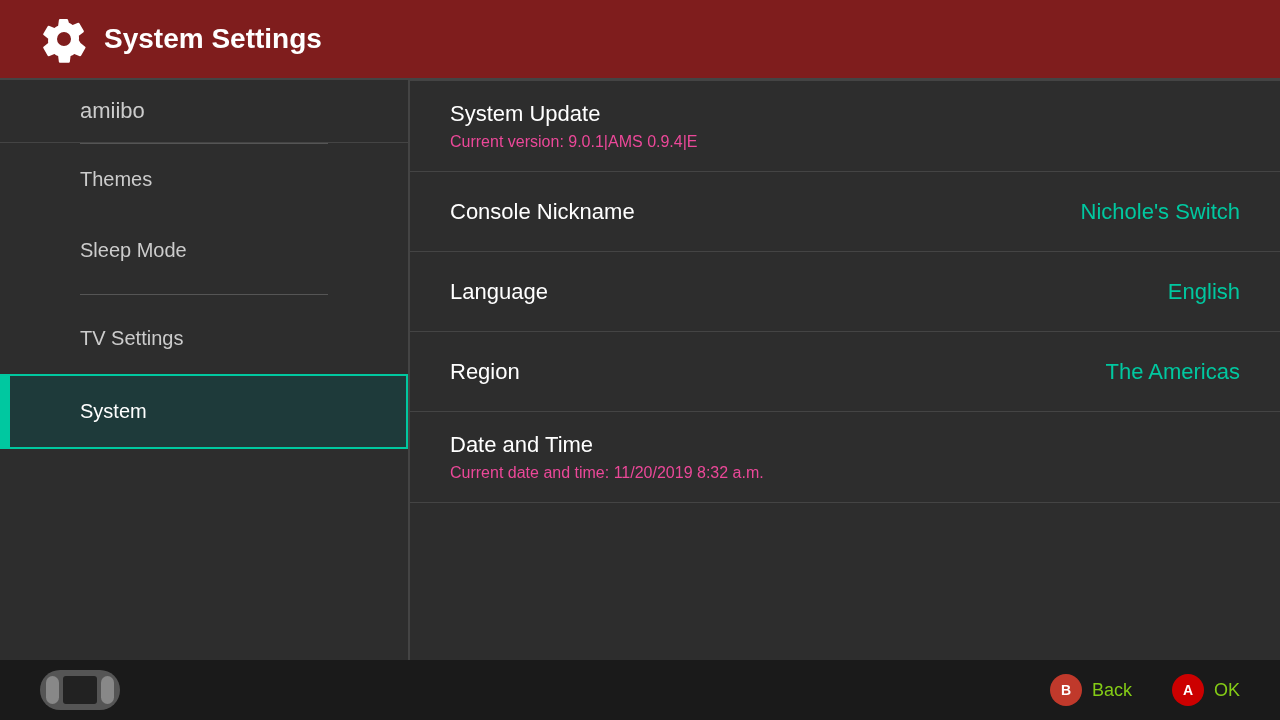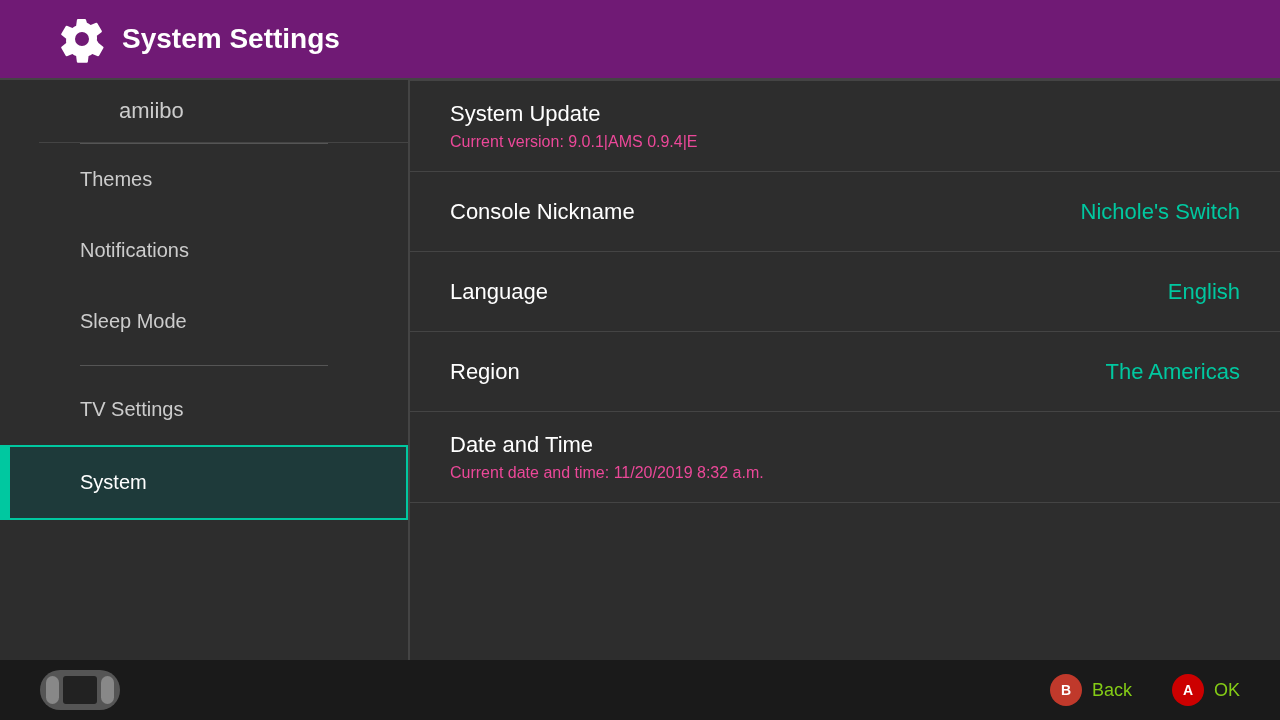--- a/index.html
+++ b/index.html
@@ -9,25 +9,25 @@
       height: 720px;
       background: #2d2d2d;
       font-family: 'Arial', sans-serif;
       color: #ffffff;
       overflow: hidden;
       position: relative;
     }
 
     
     .header {
-      background: #701a75;
+      background: #7f1d1d;
       height: 80px;
       display: flex;
       align-items: center;
-      padding: 0 58px;
+      padding: 0 40px;
       border-bottom: 2px solid #444;
     }
 
     .header-icon {
       width: 48px;
       height: 48px;
       margin-right: 16px;
       fill: #ffffff;
     }
 
@@ -50,21 +50,20 @@
       border-right: 2px solid #444;
       padding: 0;
       overflow: hidden;
     }
 
     .sidebar-item-amiibo {
       padding: 18px 80px;
       font-size: 22px;
       color: #cccccc;
       border-bottom: 1px solid #444;
-      margin-left: 39px;
     }
 
     .sidebar-divider {
       border: none;
       border-top: 1px solid #555;
       margin: 0 80px;
     }
 
     .sidebar-item {
       padding: 24px 80px;
@@ -231,23 +230,20 @@
 <div class="main-layout">
 
   <div class="sidebar">
     <div class="sidebar-item-amiibo">amiibo</div>
     <hr class="sidebar-divider">
 
     <div class="sidebar-item">
       <span>Themes</span>
     </div>
     <div class="sidebar-item">
-      <span>Notifications</span>
-    </div>
-    <div class="sidebar-item">
       <span>Sleep Mode</span>
     </div>
 
     <hr class="sidebar-divider-section">
 
     <div class="sidebar-item">
       <span>TV Settings</span>
     </div>
     <div class="sidebar-item active">
       <span>System</span>

